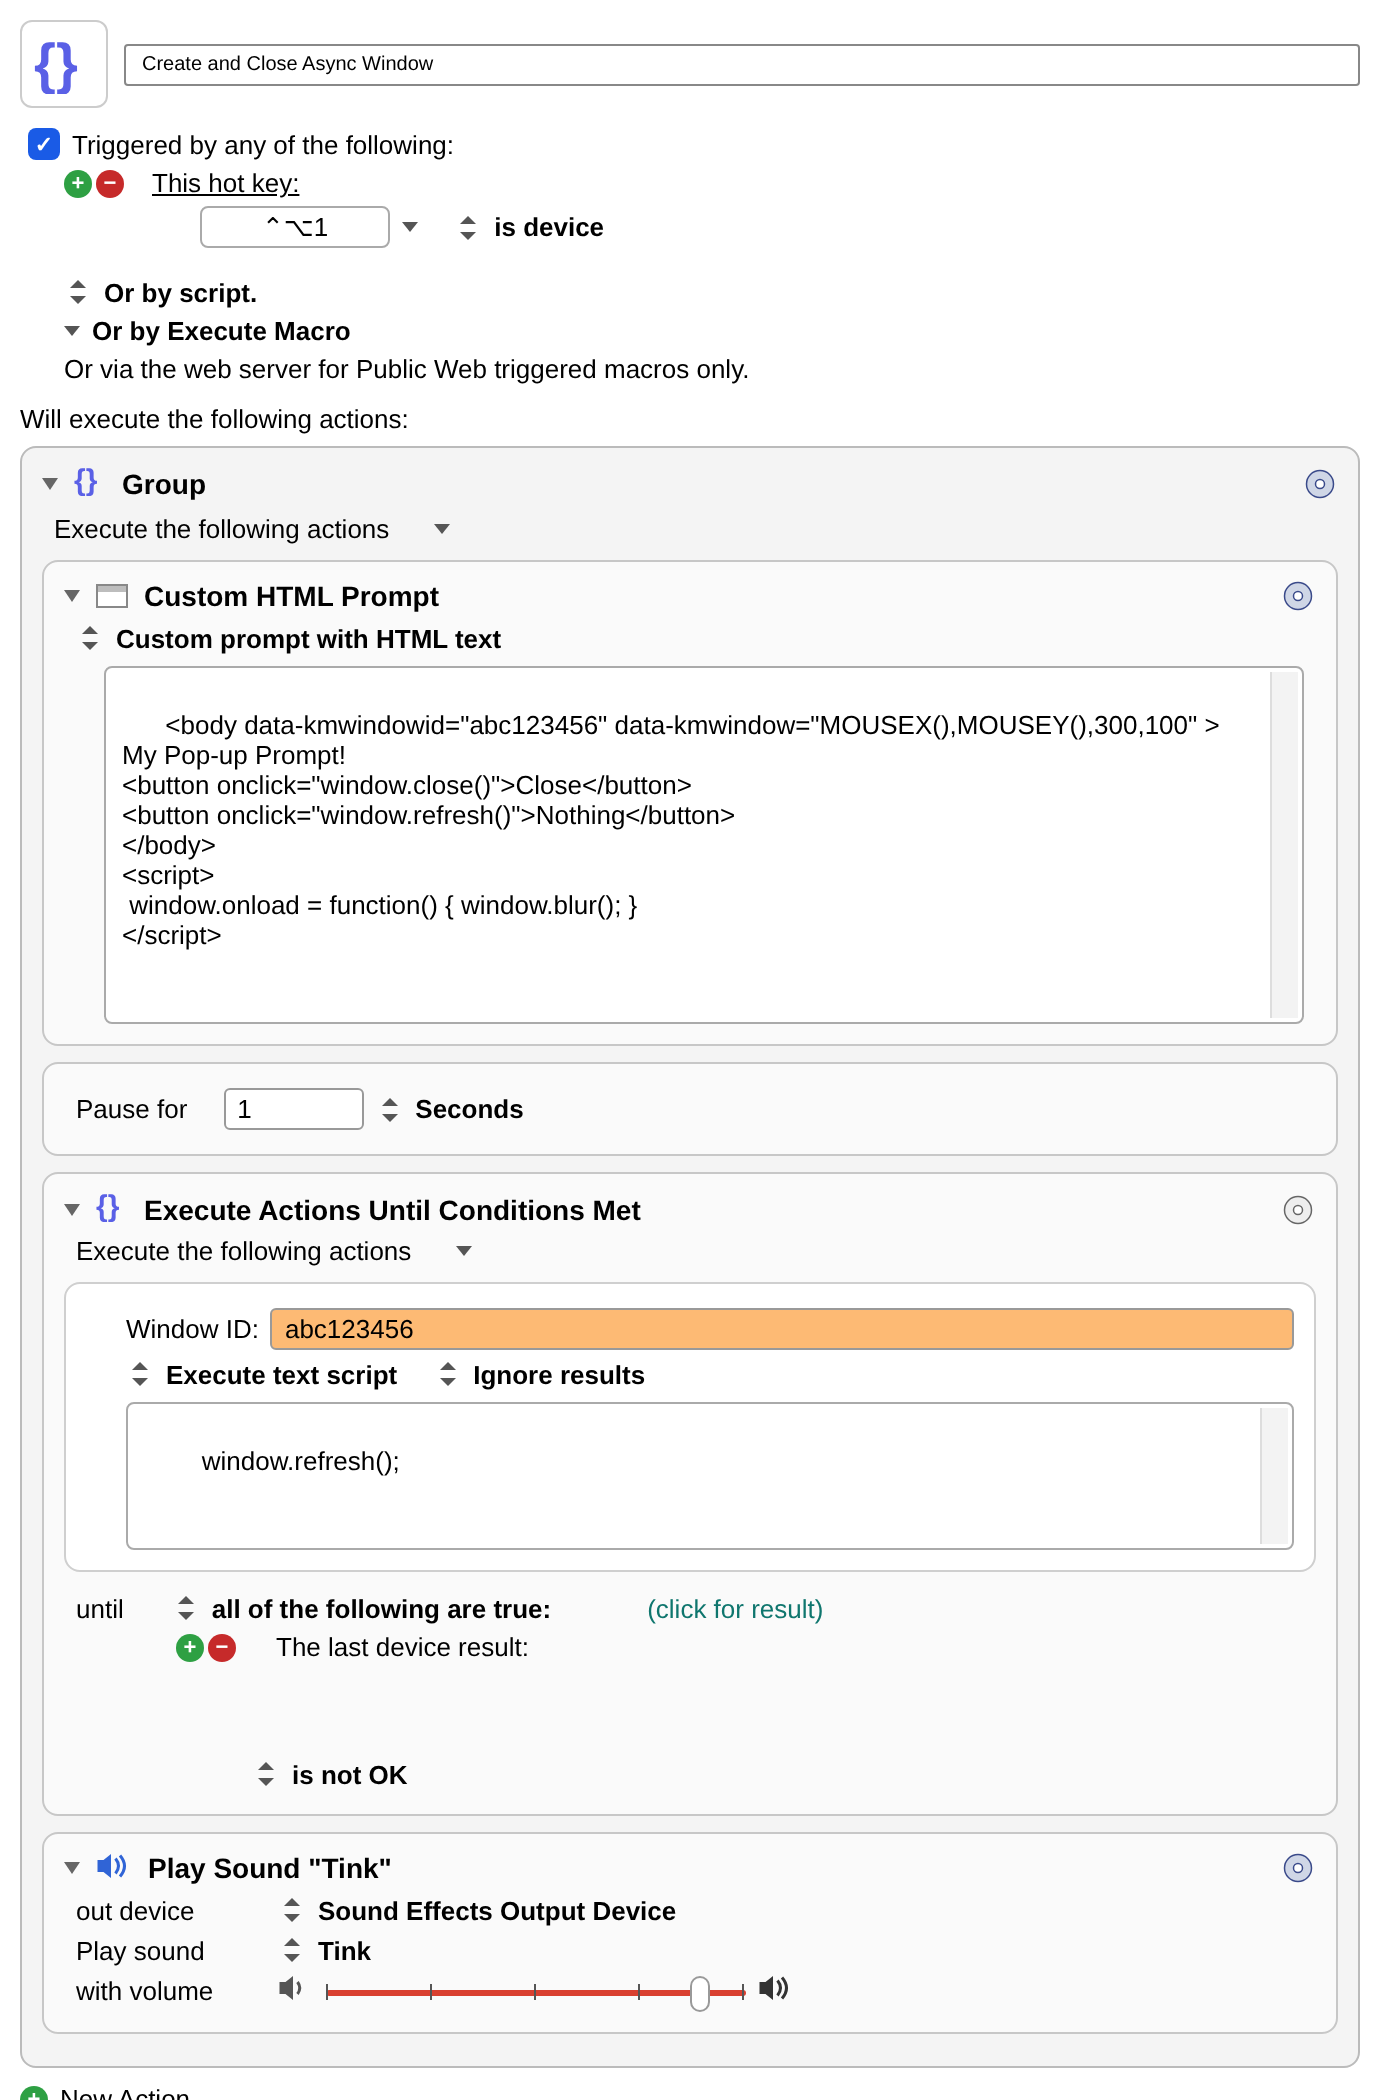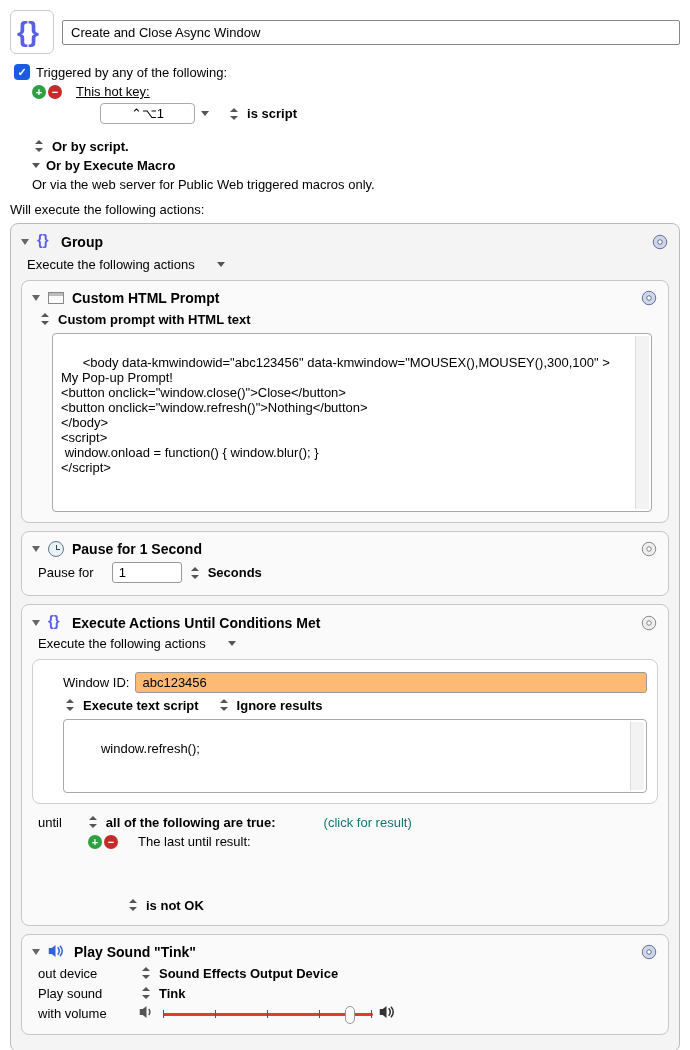--- a/index.html
+++ b/index.html
@@ -10,21 +10,21 @@
     font-size: 13px;
     color: #000;
     background: #fff;
     width: 690px;
   }
 
   
   .top-row { display: flex; align-items: center; gap: 8px; margin-bottom: 10px; }
   .app-logo { width: 44px; height: 44px; border: 1px solid #ccc; border-radius: 6px; display:flex; align-items:center; justify-content:center; }
   .app-logo svg { width: 30px; height: 30px; }
-  .macro-title { flex: 1; border: 1px solid #888; padding: 4px 8px; font-size: 13px; border-radius: 2px; }
+  .macro-title { flex: 1; border: 1px solid #888; padding: 4px 8px; font-size: 10px; border-radius: 2px; }
 
   
   .row { display:flex; align-items: center; gap: 6px; margin: 4px 0; }
   .chk {
     width: 16px; height: 16px; border-radius: 4px; background:#1a5be6;
     display:inline-flex; align-items:center; justify-content:center;
     color:#fff; font-size:11px; font-weight:bold;
   }
   .chk::after { content:"✓"; }
   .add-rem { display:inline-flex; gap:2px; }
@@ -174,21 +174,21 @@
     <span class="circle-btn minus">−</span>
   </span>
   <span style="margin-left:8px;text-decoration:underline;">This hot key:</span>
 </div>
 
 <div class="row indent3">
   <span class="hotkey-box">⌃⌥1</span>
   <span class="chev-down-only"></span>
   <span style="width:6px;"></span>
   <span class="chevrons"></span>
-  <span class="bold">is script</span>
+  <span class="bold">is device</span>
 </div>
 
 <div class="row indent1" style="margin-top:14px;">
   <span class="chevrons"></span>
   <span class="bold">Or by script.</span>
 </div>
 <div class="row indent1">
   <span class="chev-down-only"></span>
   <span class="bold">Or by Execute Macro</span>
 </div>
@@ -245,32 +245,20 @@
 &lt;button onclick="window.refresh()"&gt;Nothing&lt;/button&gt;
 &lt;/body&gt;
 &lt;script&gt;
  window.onload = function() { window.blur(); }
 &lt;/script&gt;</span>
       <div class="scrollbar"></div>
     </div>
   </div>
 
   <div class="nested">
-    <div class="panel-header">
-      <span class="disclose"></span>
-      <span class="clock-icon"></span>
-      <span>Pause for 1 Second</span>
-      <span class="spacer"></span>
-      <span class="gear">
-        <svg viewBox="0 0 24 24">
-            <circle cx="12" cy="12" r="9" fill="#eee" stroke="#666"></circle>
-            <circle cx="12" cy="12" r="3" fill="#fff" stroke="#666"></circle>
-          </svg>
-      </span>
-    </div>
     <div class="row" style="padding-left:6px;">
       <span>Pause for</span>
       <span style="width:6px;"></span>
       <input class="small-input" value="1" style="">
       <span class="chevrons"></span>
       <span class="bold">Seconds</span>
     </div>
   </div>
 
   <div class="nested">
@@ -322,21 +310,21 @@
       <span style="width:36px;"></span>
       <span class="muted">(click for result)</span>
     </div>
 
     <div class="row" style="padding-left:56px;">
       <span class="add-rem">
         <span class="circle-btn plus">+</span>
         <span class="circle-btn minus">−</span>
       </span>
       <span style="width:8px;"></span>
-      <span>The last until result:</span>
+      <span>The last device result:</span>
     </div>
     <div class="row" style="padding-left:94px;margin-top:48px;">
       <span class="chevrons"></span>
       <span class="bold">is not OK</span>
     </div>
   </div>
 
   <div class="nested">
     <div class="panel-header">
       <span class="disclose"></span>

